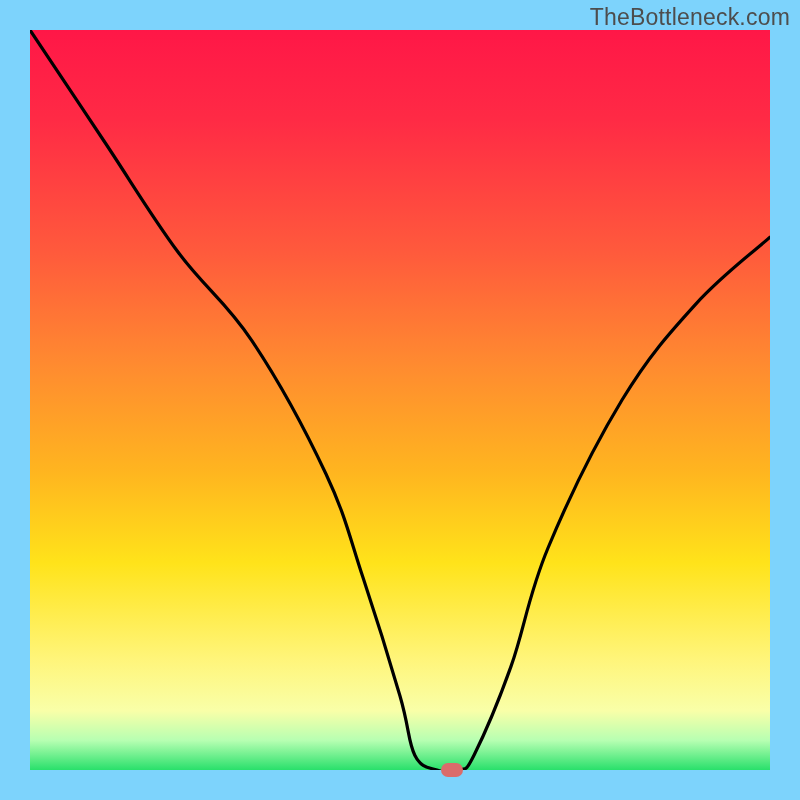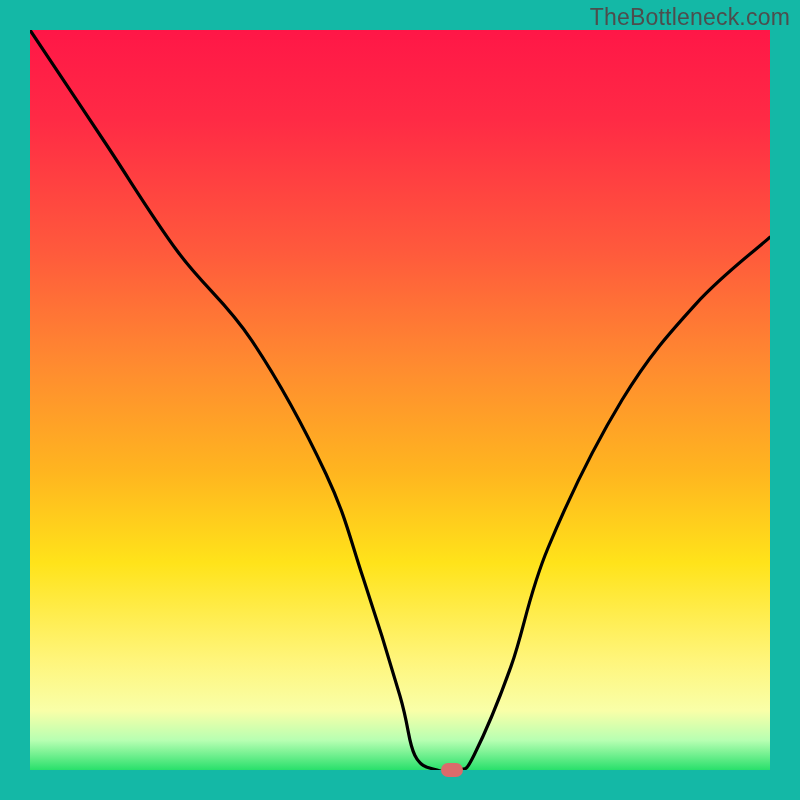--- a/index.html
+++ b/index.html
@@ -8,21 +8,21 @@
     width: 800px;
     height: 800px;
     background: #000;
     overflow: hidden;
     font-family: Arial, Helvetica, sans-serif;
   }
   .frame {
     position: relative;
     width: 800px;
     height: 800px;
-    background: #14b8a6;
+    background: #7dd3fc;
   }
   .plot {
     position: absolute;
     left: 30px;
     top: 30px;
     width: 740px;
     height: 740px;
     
     background: linear-gradient(
       to bottom,

